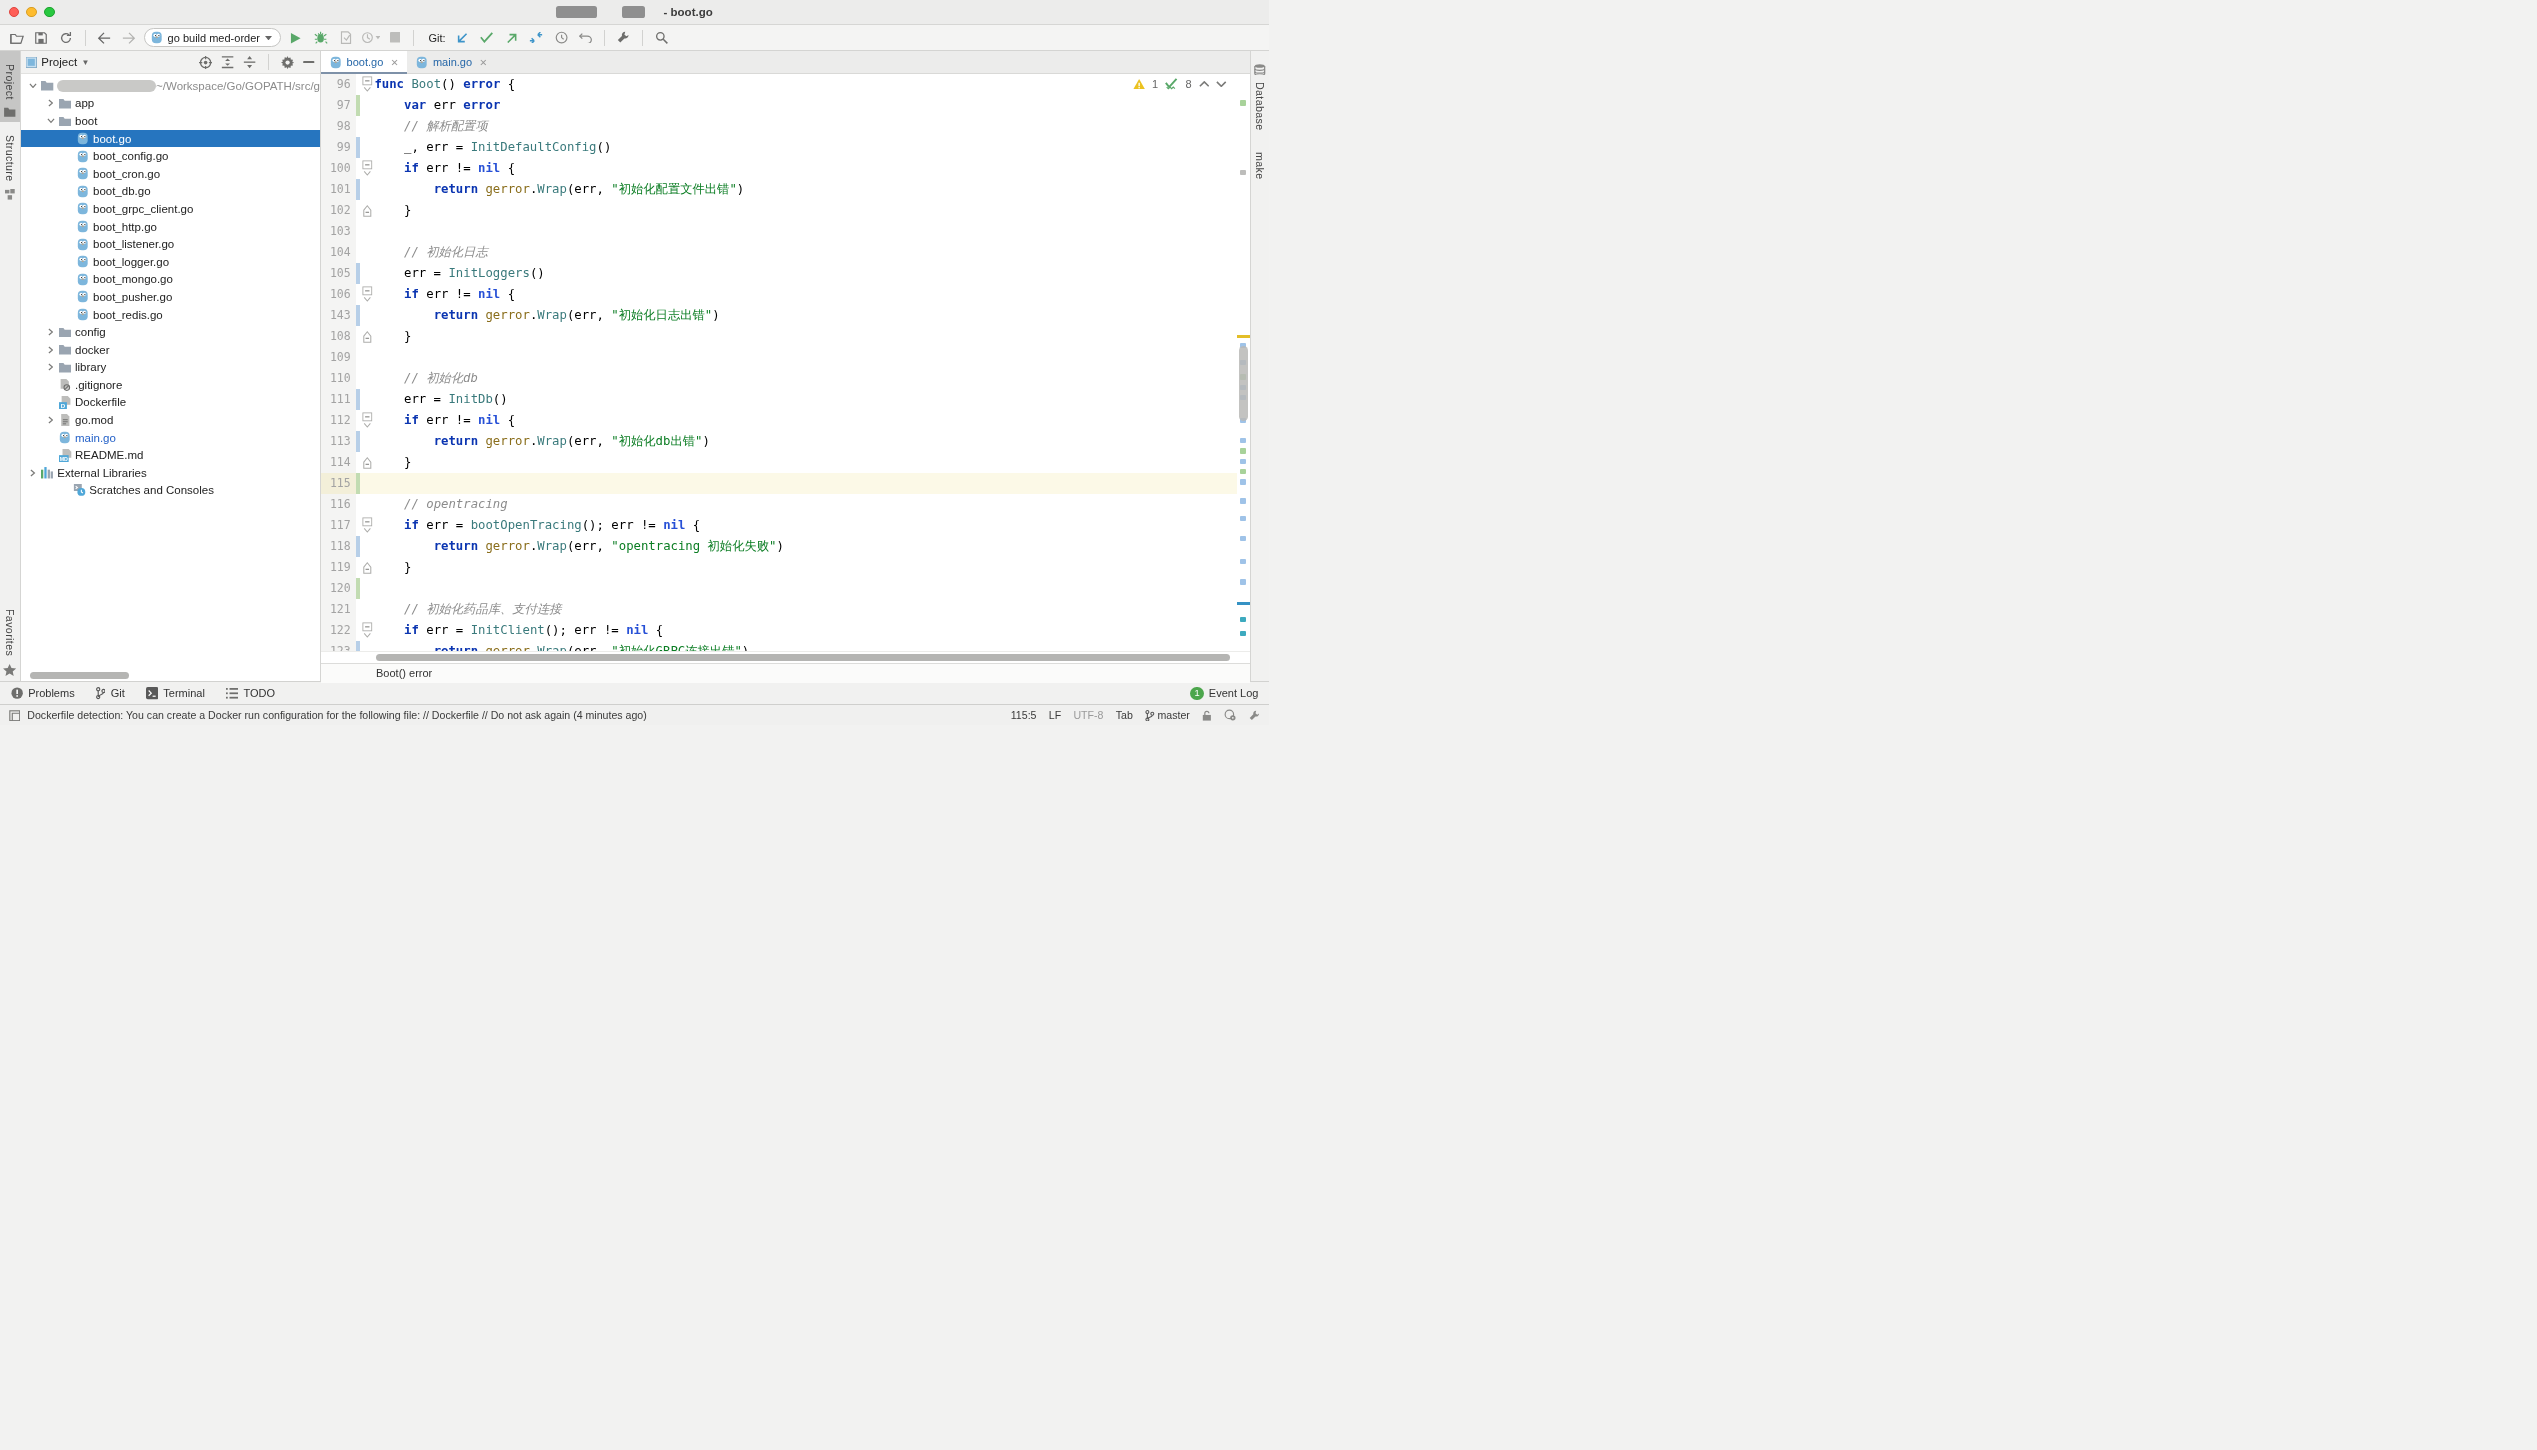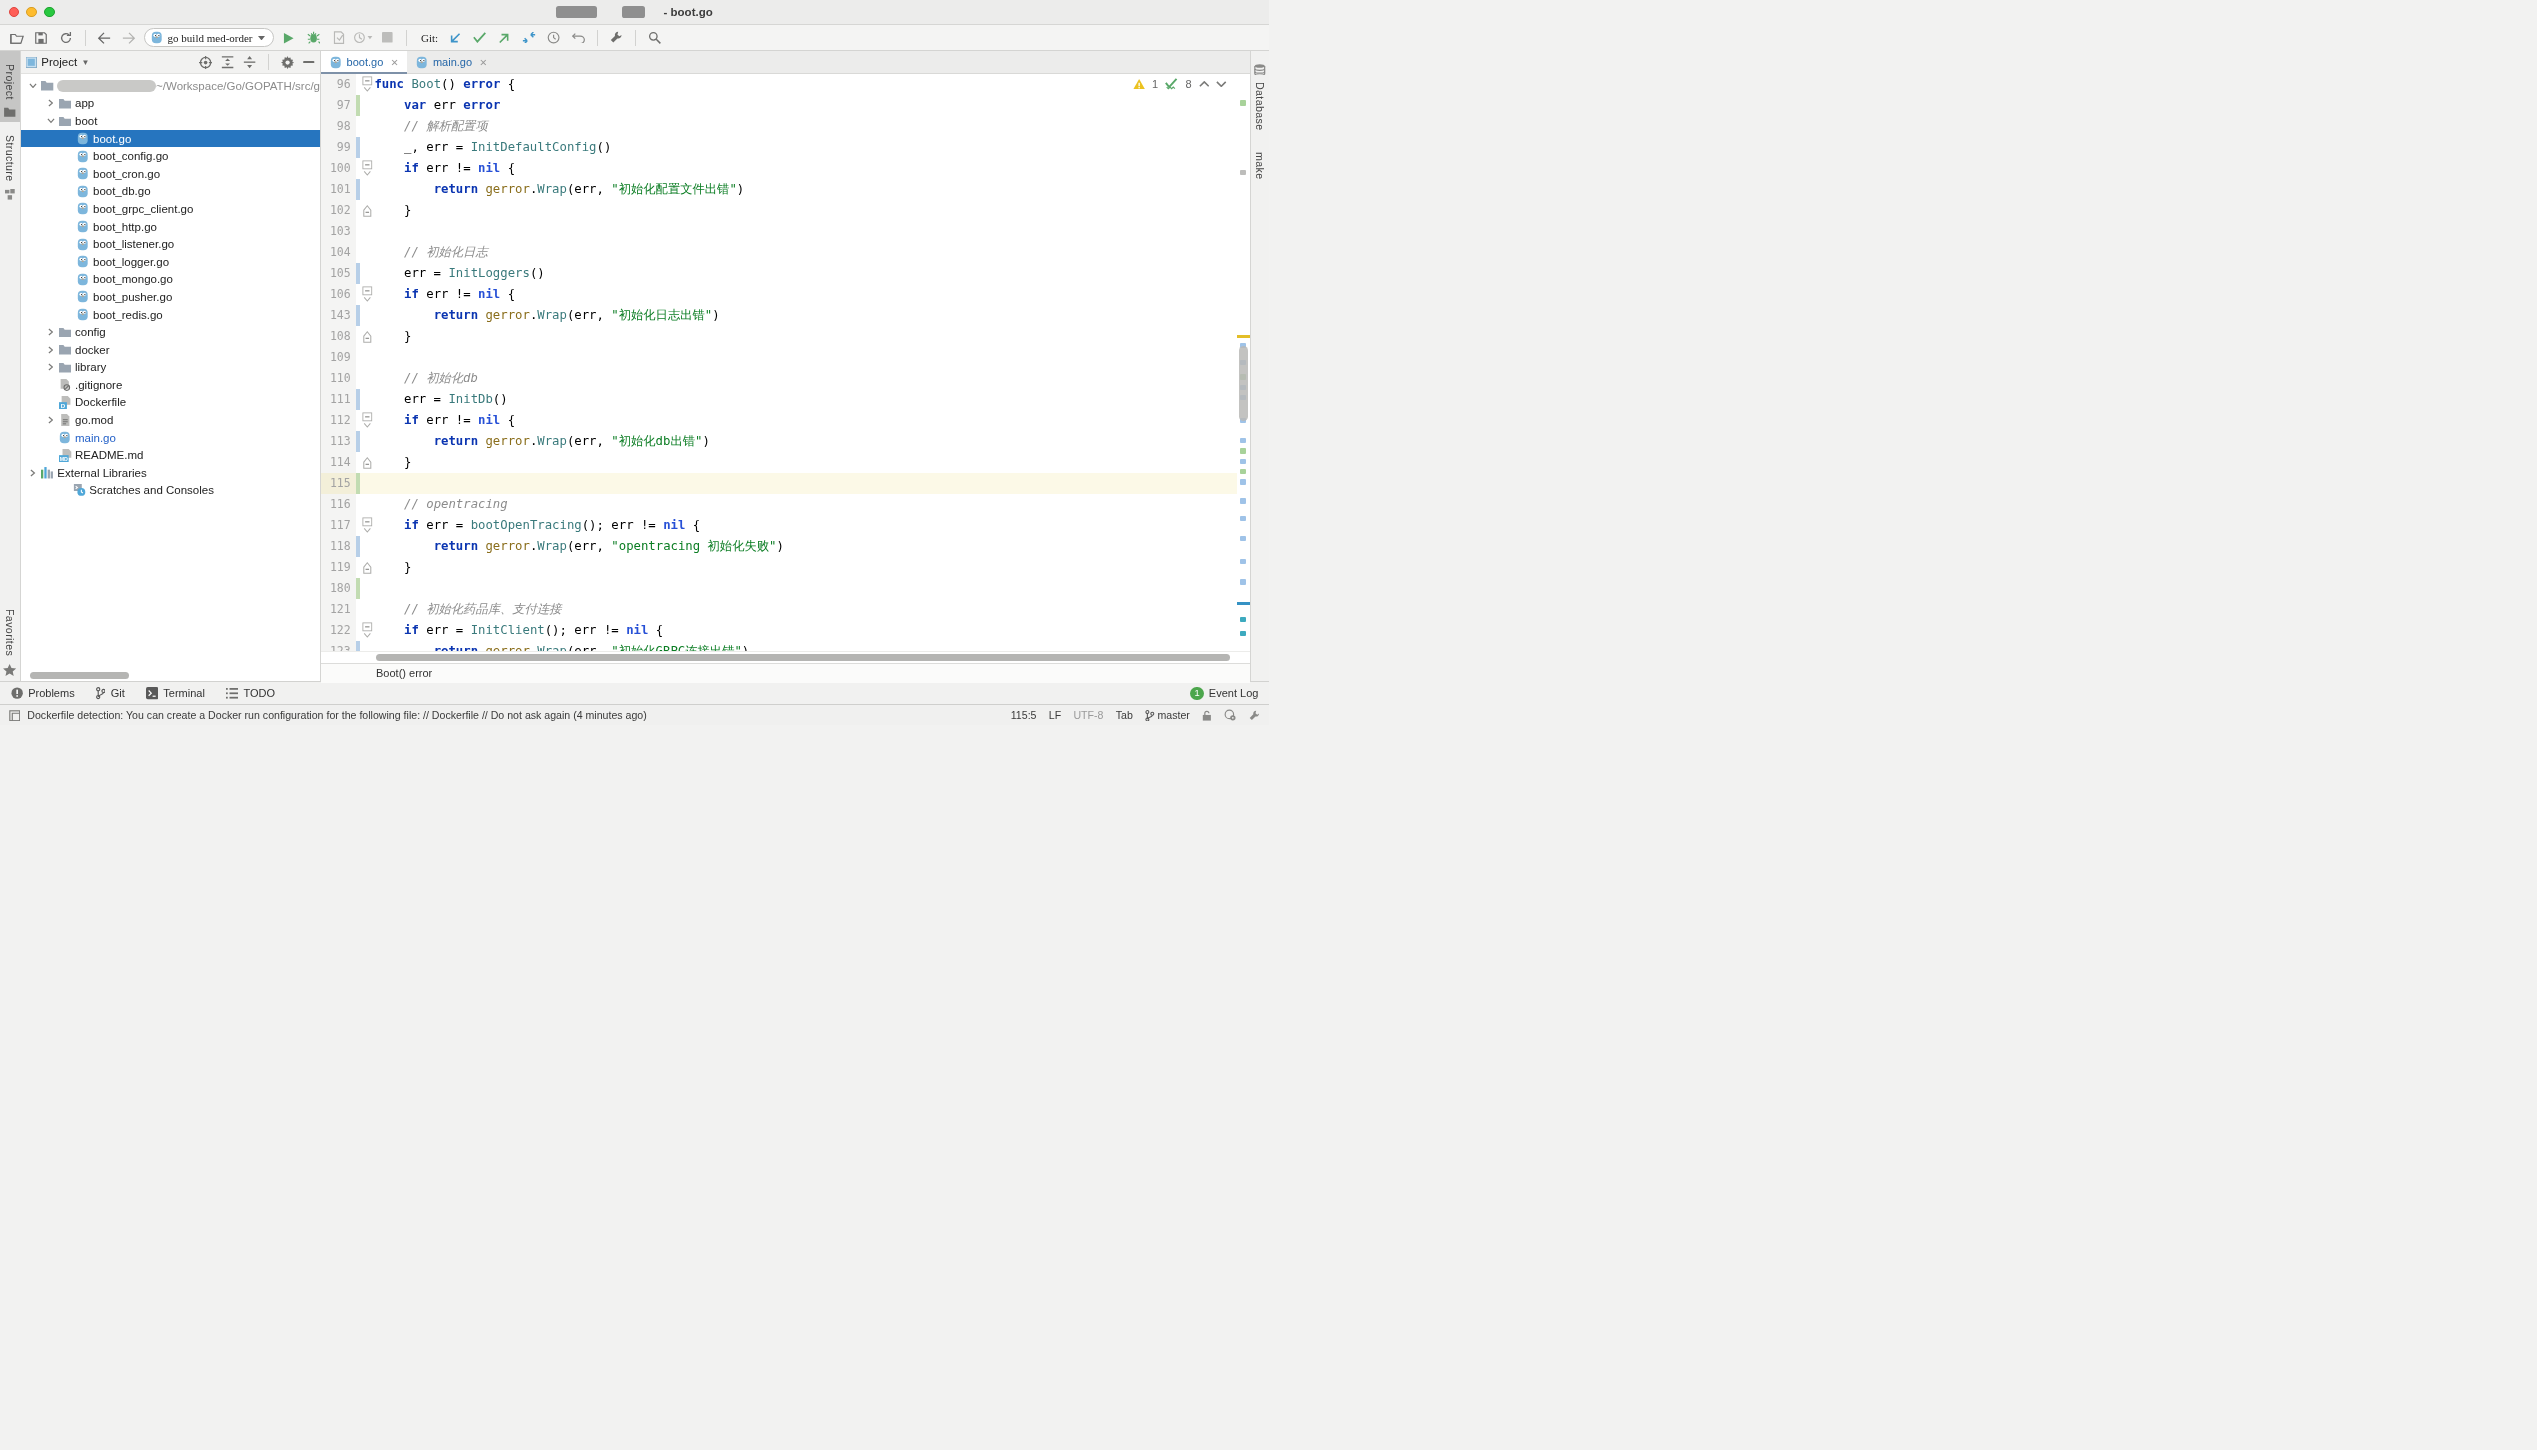--- a/index.html
+++ b/index.html
@@ -11,21 +11,21 @@
   .traffic { display:flex; gap:7px; margin-left:8.8px; }
   .tl { width:10.6px; height:10.6px; border-radius:50%; }
   .tl.red{ background:#FF5F57; border:0.9px solid #E0443E; }
   .tl.yellow{ background:#FEBC2E; border:0.9px solid #D89E24; }
   .tl.green{ background:#28C840; border:0.9px solid #1FA330; }
   .win-title { position:absolute; left:0; right:0; display:flex; justify-content:center; align-items:center; gap:19px; font-weight:bold; color:#3C3C3C; font-size:11.5px; pointer-events:none; }
   .blurblock { background:#8F8F8F; border-radius:2.6px; height:12.3px; display:inline-block; }
   .bb1{ width:41px; } .bb2{ width:23px; margin-left:5.3px; }
 
   
-  .toolbar { height:26.4px; background:#F4F4F3; border-bottom:0.9px solid #D4D4D2; display:flex; align-items:center; padding:0 7px; gap:5.3px;font-family:Liberation Serif, serif; }
+  .toolbar { height:26.4px; background:#F4F4F3; border-bottom:0.9px solid #D4D4D2; display:flex; align-items:center; padding:0 7px; gap:5.3px; }
   .tb-ic { width:19.4px; height:19.4px; display:flex; align-items:center; justify-content:center; border-radius:3.5px; }
   .tb-sep { width:0.9px; height:16px; background:#D2D2D0; margin:0 3.5px; }
   .run-pill { height:19.4px; background:#FFF; border:0.9px solid #C6C6C4; border-radius:9.7px; display:flex; align-items:center; gap:5.3px; padding:0 8px 0 6.2px; font-size:11px; color:#222; }
   .git-label { font-size:11px; color:#222; margin:0 1.8px 0 5.3px; }
 
   
   .main { display:flex; height:630px; }
   .strip { background:#F1F1F0; display:flex; flex-direction:column; align-items:center; font-size:10.6px; color:#444; }
   .strip-left { width:21px; border-right:0.9px solid #D5D5D3; }
   .strip-right { width:19.4px; border-left:0.9px solid #D5D5D3; }
@@ -847,21 +847,21 @@
             <span class="chg"></span>
             <span class="foldc">
               <svg width="10.6" height="14" viewBox="0 0 12 16">
                 <path d="M2 7l4-5 4 5v7H2z" fill="#fff" stroke="#ADADAB" stroke-width="1.2"></path>
                 <path d="M4 9.5h4" stroke="#8A8A88" stroke-width="1.3"></path>
               </svg>
             </span>
             <span class="codetxt"><span class="t-pl">    }</span></span>
           </div>
           <div class="line">
-            <span class="ln">180</span>
+            <span class="ln">120</span>
             <span class="chg green"></span>
             <span class="foldc"></span>
             <span class="codetxt"></span>
           </div>
           <div class="line">
             <span class="ln">121</span>
             <span class="chg"></span>
             <span class="foldc"></span>
             <span class="codetxt"><span class="t-pl">    </span><span class="t-cmt">// 初始化药品库、支付连接</span></span>
           </div>

